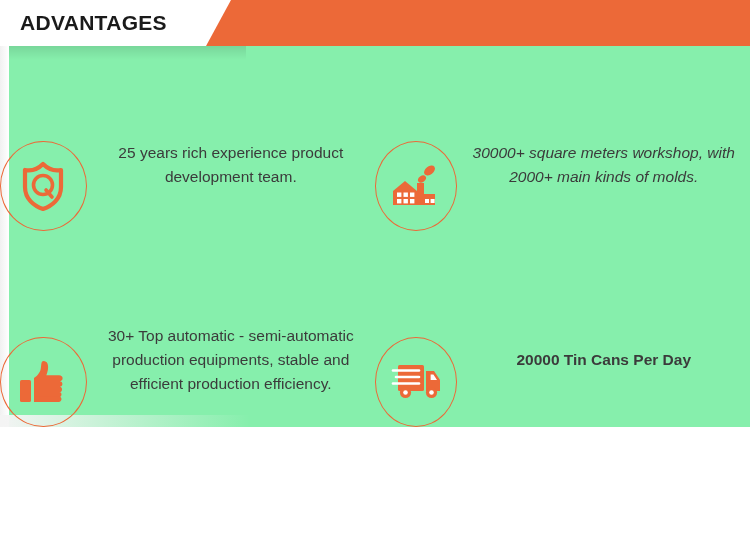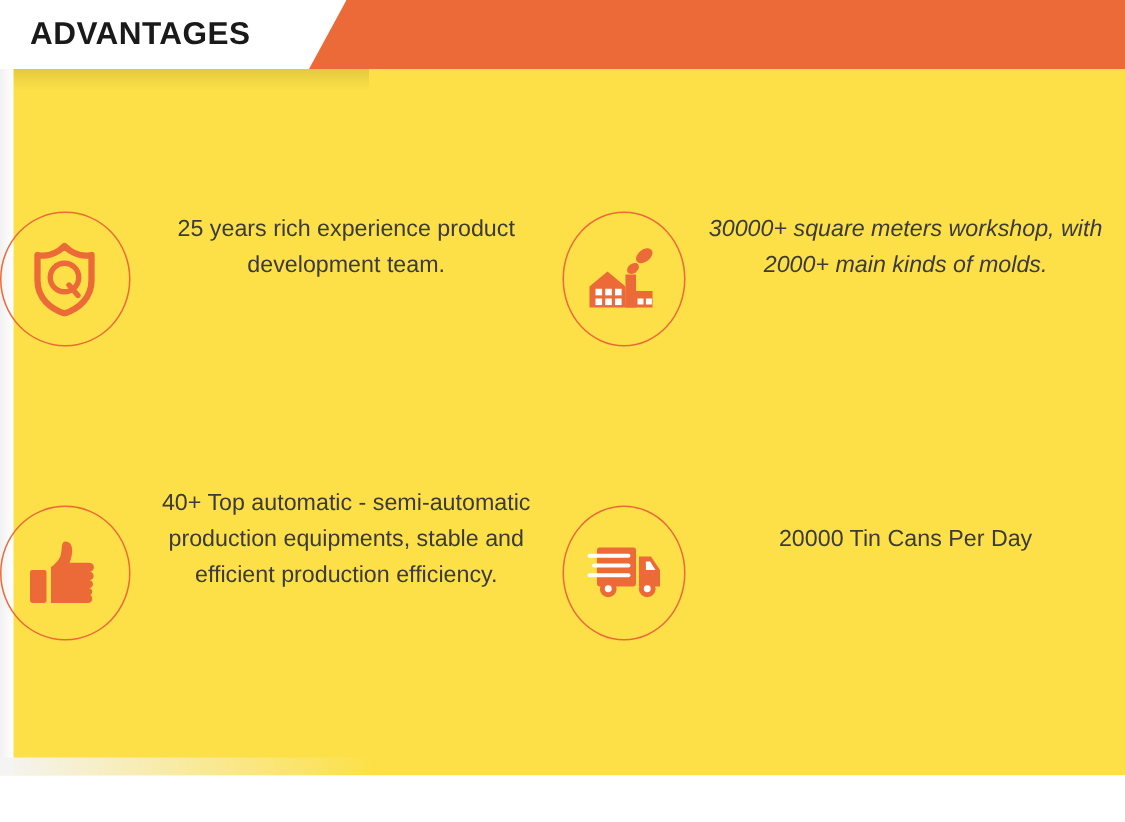--- a/index.html
+++ b/index.html
@@ -6,23 +6,23 @@
     margin: 0;
     padding: 0;
     background: #ffffff;
   }
   body {
     font-family: "Liberation Sans", sans-serif;
   }
   #page {
     position: relative;
     width: 750px;
-    height: 517px;
+    height: 427px;
     overflow: hidden;
-    background: #fde047;
+    background: #86efac;
   }
 
   
   .header {
     position: absolute;
     left: 0;
     top: 0;
     width: 750px;
     height: 46px;
   }
@@ -122,20 +122,21 @@
   .caption {
     margin-top: 15px;
     width: 300px;
     text-align: center;
     font-size: 15.5px;
     line-height: 1.55;
     color: #3b3b3b;
   }
   .cell-4 .caption {
     width: 320px;
+    font-weight: bold;
   }
   .cell-2 .caption {
     width: 320px;
     font-style: italic;
   }
 </style>
 </head>
 <body>
 
 <div id="page">
@@ -193,21 +194,21 @@
     <div class="cell cell-3 row2">
       <div class="icon-circle">
         <span>
           <svg width="50" height="48" viewBox="0 0 50 48">
             <rect x="2" y="22" width="11" height="22" rx="1.6" fill="#EC6938"></rect>
             <path d="M16 44 L16 20 C16 20 21 17 22.5 12 C23.6 8.2 22.6 3 25.6 3 C29.2 3 30.6 6.6 30 11 C29.6 14 28.4 17.2 28.4 17.2 L41 17.2 C43.4 17.2 44.6 18.6 44.6 20.2 C44.6 21.8 43.4 23.2 41.6 23.2 C43.4 23.2 44.4 24.5 44.4 26 C44.4 27.5 43.3 28.8 41.6 28.8 C43.1 28.8 44 30 44 31.4 C44 32.9 43 34.1 41.4 34.1 C42.7 34.1 43.5 35.2 43.5 36.5 C43.5 38 42.4 39.2 40.6 39.2 L40.6 44 Z" fill="#EC6938"></path>
             <path d="M18 44 L40.8 44 C42.4 44 43.5 42.6 43.5 41.1 C43.5 39.6 42.4 38.4 40.8 38.4 L18 38.4 Z" fill="#EC6938"></path>
           </svg>
         </span>
       </div>
-      <div class="caption">40+ Top automatic - semi-automatic production equipments, stable and efficient production efficiency.</div>
+      <div class="caption">30+ Top automatic - semi-automatic production equipments, stable and efficient production efficiency.</div>
     </div>
 
     <div class="cell cell-4 row2">
       <div class="icon-circle">
         <span>
           <svg width="54" height="42" viewBox="0 0 54 42">
             <rect x="9" y="4" width="26" height="26" rx="1.6" fill="#EC6938"></rect>
             <g stroke="#ffffff" stroke-width="2.6" stroke-linecap="round">
               <line x1="4" y1="9.5" x2="30" y2="9.5"></line>
               <line x1="7" y1="16" x2="30" y2="16"></line>

